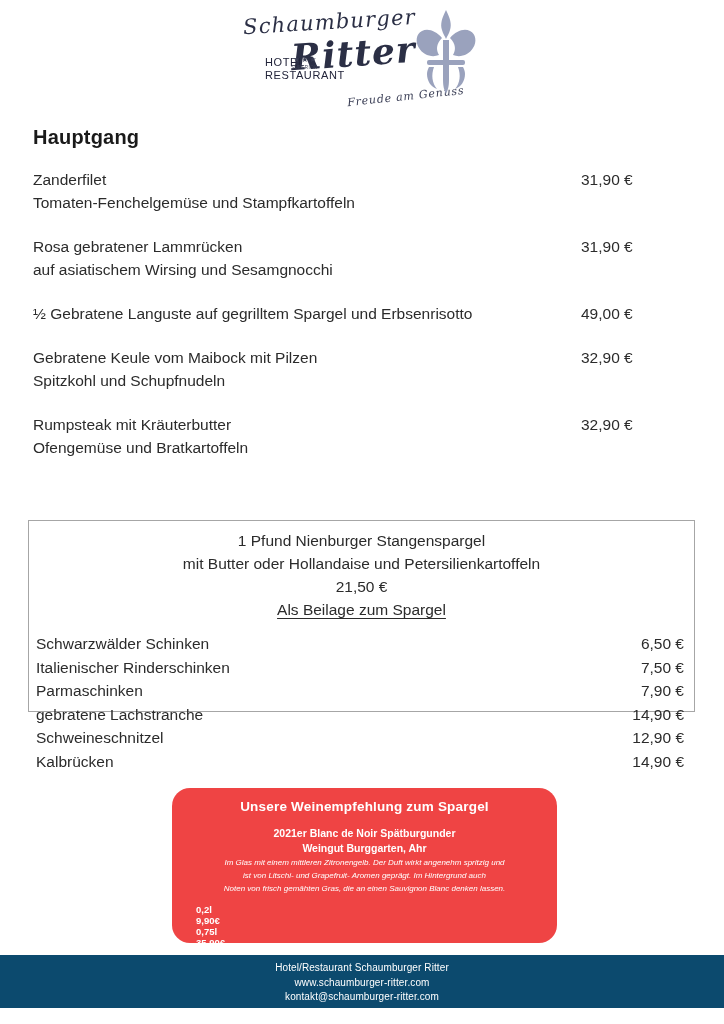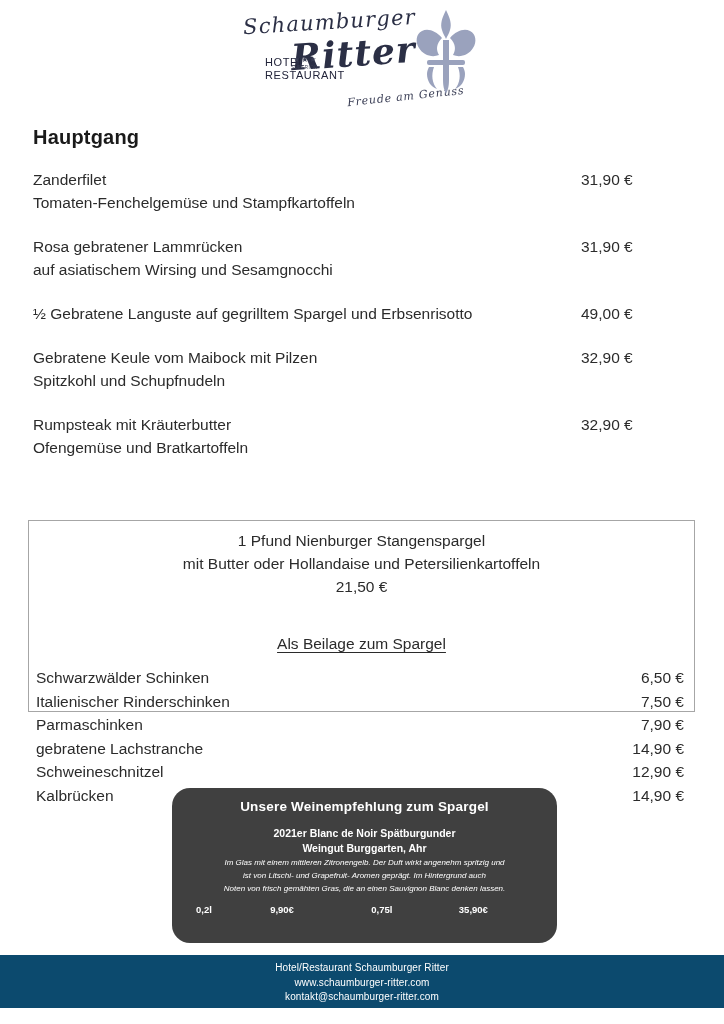--- a/index.html
+++ b/index.html
@@ -164,21 +164,20 @@
     padding-top: 8px;
   }
   .aspar-head div {
     font-size: 15.5px;
     color: #2b2b2b;
     line-height: 23px;
   }
   .aspar-underline {
     text-decoration: underline;
     text-underline-offset: 3px;
-    margin-top: 34px;
   }
   .sides {
     margin-top: 11px;
     padding: 0 10px 0 7px;
   }
   .side-row {
     display: flex;
     align-items: baseline;
     line-height: 23.5px;
   }
@@ -195,21 +194,21 @@
     white-space: nowrap;
   }
 
   
   .wine-box {
     position: absolute;
     left: 172px;
     top: 788px;
     width: 385px;
     height: 155px;
-    background: #404040;
+    background: #ef4444;
     border-radius: 18px;
     color: #ffffff;
     box-sizing: border-box;
     padding: 10px 16px 1px 16px;
   }
   .wine-title {
     text-align: center;
     font-size: 13.5px;
     font-weight: bold;
     letter-spacing: 0.2px;
@@ -228,20 +227,21 @@
     font-style: italic;
     line-height: 13px;
     padding: 0 6px;
   }
   .wine-prices {
     display: flex;
     margin-top: 9px;
     font-size: 9.5px;
     font-weight: bold;
     padding: 0 8px;
+    flex-direction: column;
   }
   .wine-prices span {
     display: block;
   }
   .wp1 { flex: 0 0 22%; text-align: left; }
   .wp2 { flex: 0 0 30%; text-align: left; }
   .wp3 { flex: 0 0 26%; text-align: left; }
   .wp4 { flex: 1 1 auto; text-align: left; }
 
   

